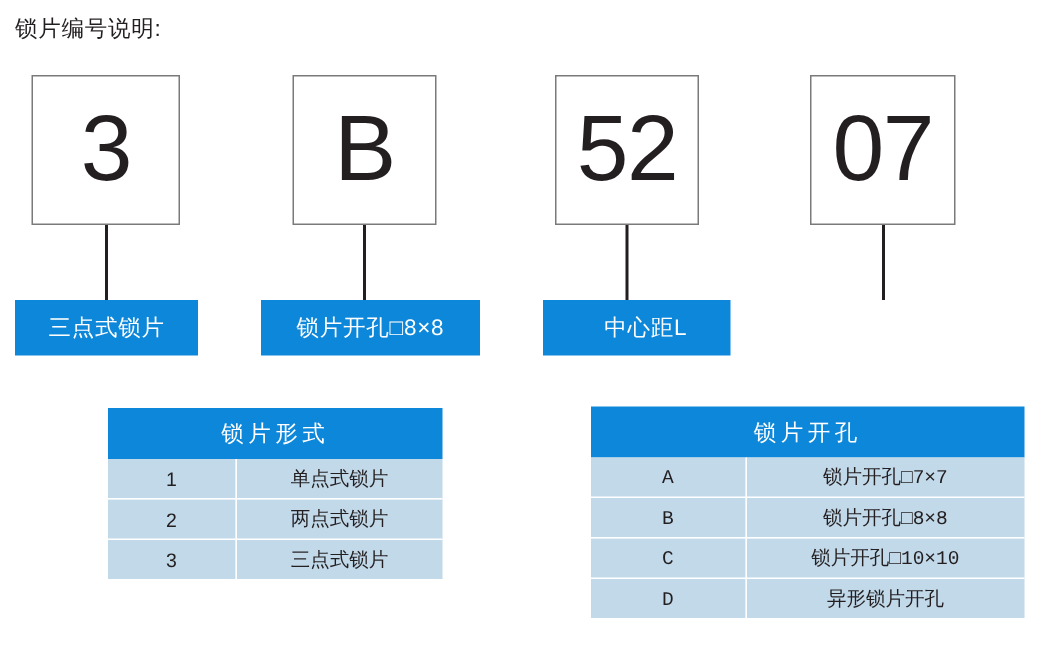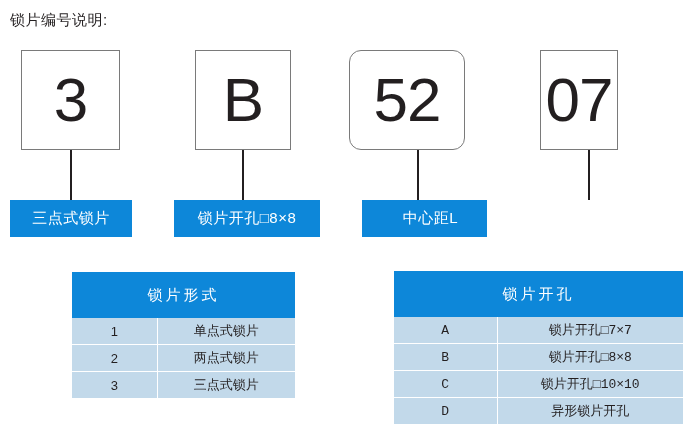--- a/index.html
+++ b/index.html
@@ -48,22 +48,22 @@
   .code-box .glyph {
     font-size: 62px;
     line-height: 62px;
     font-weight: 500;
     color: #231f20;
     font-family: "Liberation Sans", "DejaVu Sans", sans-serif;
     letter-spacing: -1px;
   }
   .cb1 { left: 21px;  width: 99px; }
   .cb2 { left: 195px; width: 96px; }
-  .cb3 { left: 349px; width: 116px; border-radius: 12px; }
-  .cb4 { left: 540px; width: 78px; }
+  .cb3 { left: 370px; width: 96px; }
+  .cb4 { left: 540px; width: 97px; }
 
   
   .connector {
     position: absolute;
     top: 150px;
     height: 50px;
     width: 2px;
     background: #231f20;
   }
   .cn1 { left: 70px;  }
@@ -96,21 +96,21 @@
     position: absolute;
     border-collapse: collapse;
     table-layout: fixed;
   }
   .spec-table .tbl-header th {
     background: #0d87d9;
     color: #ffffff;
     font-size: 15px;
     font-weight: normal;
     letter-spacing: 3px;
-    height: 46px;
+    height: 34px;
     text-align: center;
     vertical-align: middle;
     padding: 0;
     border: none;
   }
   .spec-table td {
     background: #c2d9ea;
     color: #231f20;
     font-size: 13px;
     height: 26px;

